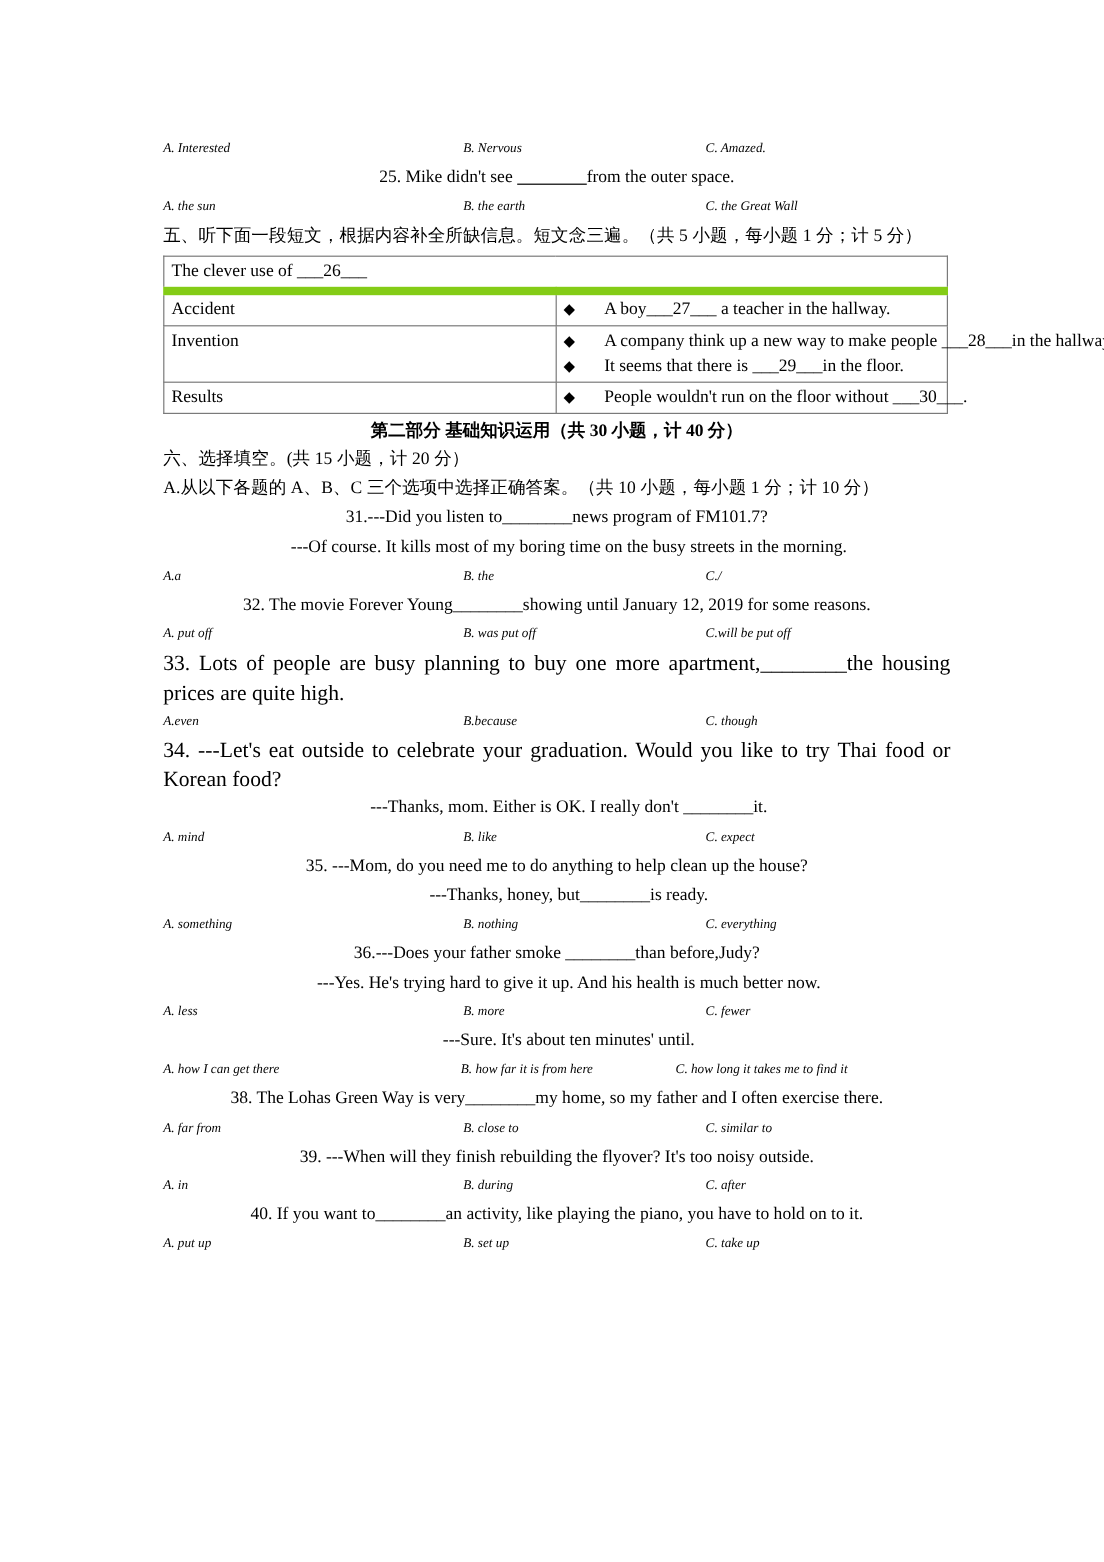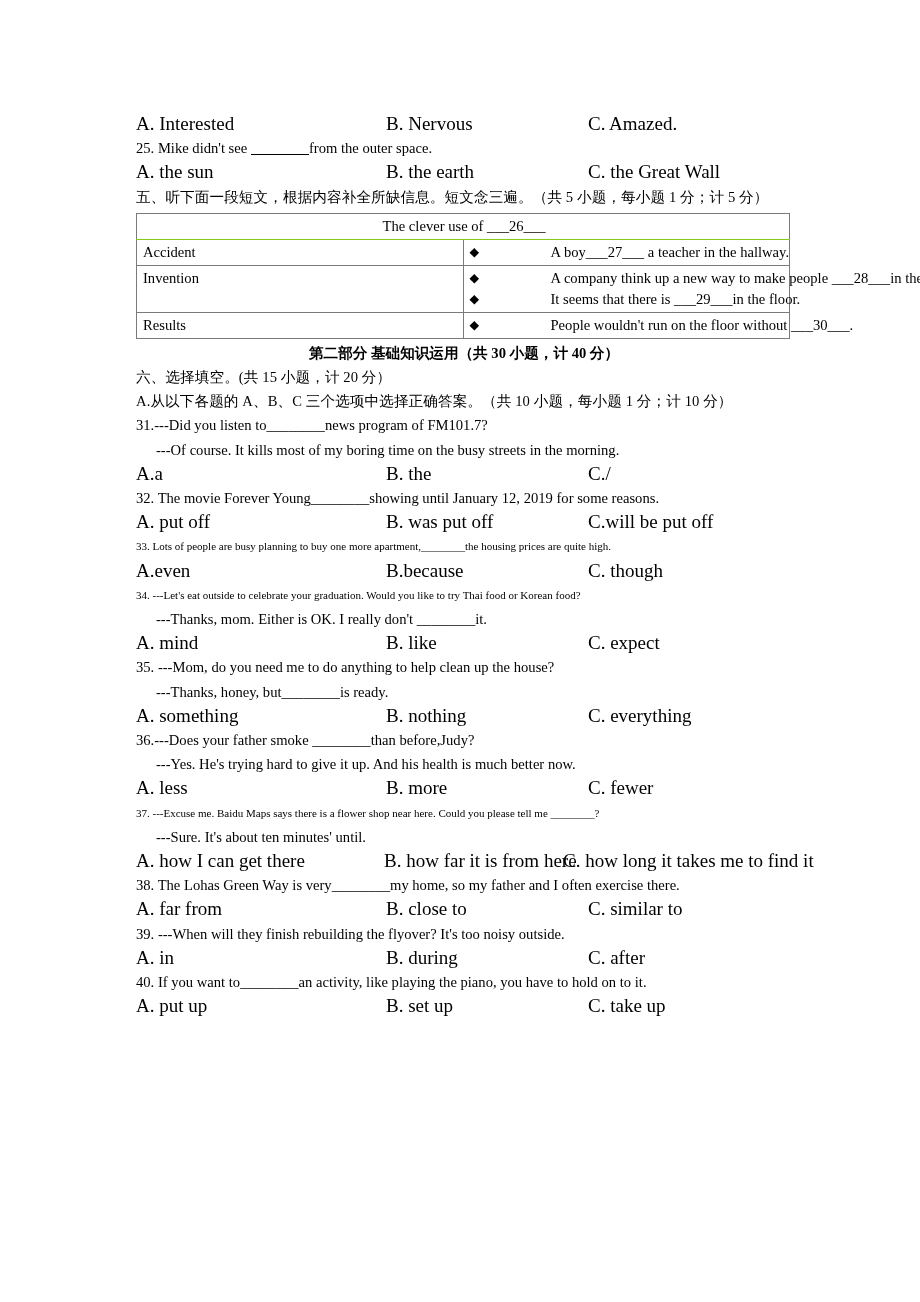--- a/index.html
+++ b/index.html
@@ -21,45 +21,47 @@
     left: 136px;
     top: 112px;
     width: 656px;
   }
 
   
   .line {
     font-size: 14.6px;
     line-height: 24.2px;
     white-space: pre;
+    text-align: center;
   }
   .para-stem {
-    font-size: 11px;
+    font-size: 18px;
     line-height: 24.2px;
     text-align: justify;
     text-align-last: left;
   }
   .cn {
     font-size: 14.6px;
     line-height: 24.2px;
     text-align: justify;
     text-align-last: left;
     letter-spacing: 0.1px;
   }
   .indent {
     padding-left: 20px;
   }
 
   
   .opts {
-    font-size: 19px;
+    font-size: 11px;
     line-height: 24.2px;
     position: relative;
     height: 24.2px;
     white-space: pre;
+    font-style: italic;
   }
   .opts > span {
     position: absolute;
     top: 0;
   }
   .oa { left: 0px; }
   .ob { left: 228px; margin-left: 22px; }
   .oc { left: 452px; }
   .opts.wide .ob { left: 226px; }
   .opts.wide .oc { left: 427px; }
@@ -90,42 +92,40 @@
     table-layout: fixed;
   }
   table.chart td {
     border: 1px solid #7a7a7a;
     font-size: 14.6px;
     line-height: 21px;
     padding: 2px 4px 2px 6px;
     vertical-align: top;
   }
   table.chart td.hdr {
-    text-align: center;
-    border-bottom: 1px solid #84cc16;
+    border-bottom: 7px solid #84cc16;
   }
   table.chart td.lbl {
     width: 88px;
     white-space: nowrap;
   }
   .bullet-row {
     display: flex;
     align-items: flex-start;
     white-space: pre;
   }
   .dia {
     flex: 0 0 auto;
     width: 34px;
     font-size: 12.5px;
     line-height: 21px;
   }
   .btxt {
     flex: 1 1 auto;
     line-height: 21px;
-    margin-left: 47px;
   }
 </style>
 </head>
 <body>
 
 <div class="page">
 
   <div class="opts">
     <span class="oa">A. Interested</span>
     <span class="ob">B. Nervous</span>
@@ -227,21 +227,20 @@
   </div>
 
   <div class="line">36.---Does your father smoke ________than before,Judy?</div>
   <div class="line indent">---Yes. He's trying hard to give it up. And his health is much better now.</div>
   <div class="opts">
     <span class="oa">A. less</span>
     <span class="ob">B. more</span>
     <span class="oc">C. fewer</span>
   </div>
 
-  <div class="para-stem">37. ---Excuse me. Baidu Maps says there is a flower shop near here. Could you please tell me ________?</div>
   <div class="line indent">---Sure. It's about ten minutes' until.</div>
   <div class="opts wide">
     <span class="oa">A. how I can get there</span>
     <span class="ob">B. how far it is from here</span>
     <span class="oc">C. how long it takes me to find it</span>
   </div>
 
   <div class="line">38. The Lohas Green Way is very________my home, so my father and I often exercise there.</div>
   <div class="opts">
     <span class="oa">A. far from</span>

